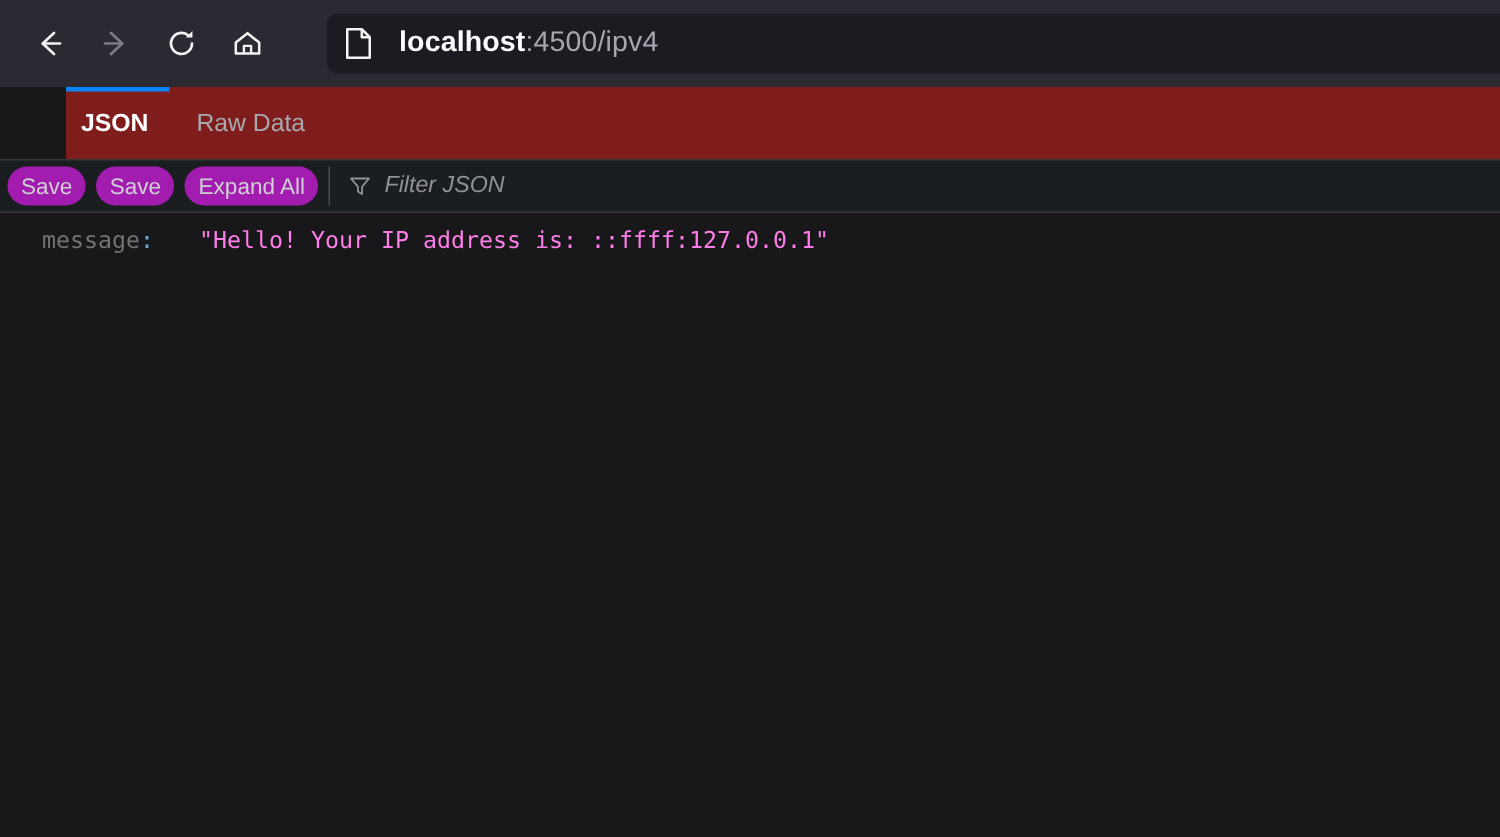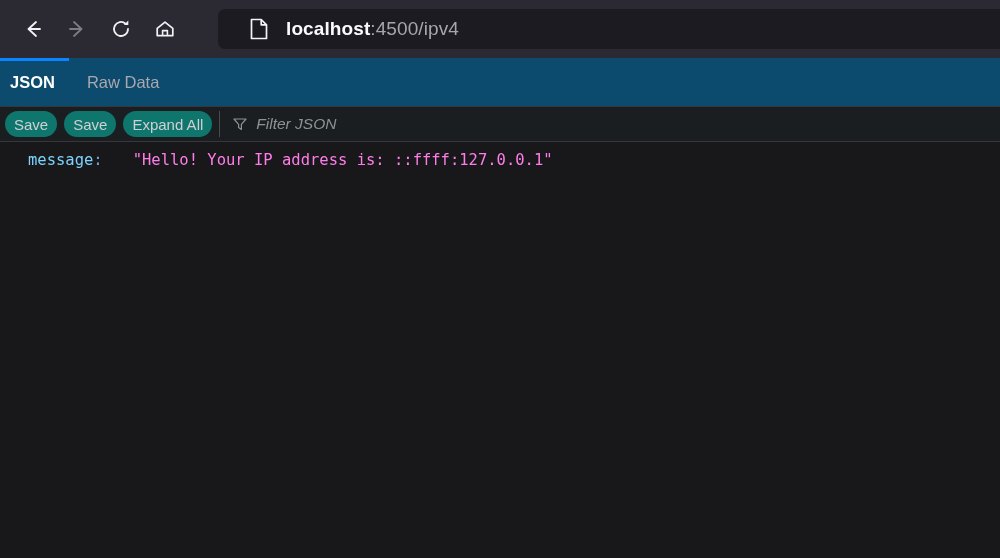--- a/index.html
+++ b/index.html
@@ -38,21 +38,21 @@
 
   .urlbar {
     flex: 1 1 auto;
     height: 40px;
     margin-left: 34px;
     margin-right: 0;
     background: #1c1b22;
     border-radius: 7px 0 0 7px;
     display: flex;
     align-items: center;
-    padding-left: 30px;
+    padding-left: 10px;
     box-sizing: border-box;
     min-width: 0;
   }
   .url-page-icon {
     flex: 0 0 auto;
     display: flex;
     align-items: center;
     margin-right: 16px;
   }
   .url-text {
@@ -64,24 +64,25 @@
   }
   .url-host {
     color: #fbfbfe;
     font-weight: 700;
   }
   .url-rest { color: #a6a6ae; }
 
   
   .tabs-row {
     height: 48px;
-    background: #0c4a6e;
+    background: #7f1d1d;
     display: flex;
     align-items: stretch;
     box-sizing: border-box;
+    margin-left: 44px;
   }
   .tab {
     position: relative;
     display: flex;
     align-items: center;
     padding: 0 18px;
     font-size: 16.5px;
     color: #a8a8ad;
     box-sizing: border-box;
   }
@@ -106,21 +107,21 @@
     background: #1b1e20;
     border-top: 1px solid #35373a;
     border-bottom: 1px solid #35373a;
     display: flex;
     align-items: center;
     box-sizing: border-box;
     padding-left: 5px;
   }
   .tb-btn {
     height: 26px;
-    background: #0f766e;
+    background: #a21caf;
     color: #cfcfd4;
     font-size: 15px;
     border: none;
     border-radius: 13px;
     padding: 0 9px;
     margin-right: 7px;
     display: flex;
     align-items: center;
     box-sizing: border-box;
     font-family: "Liberation Sans", sans-serif;
@@ -165,21 +166,21 @@
   .json-row {
     display: flex;
     align-items: baseline;
     font-family: "DejaVu Sans Mono", monospace;
     font-size: 15.5px;
     line-height: 22px;
     padding-left: 28px;
     white-space: pre;
   }
   .json-key {
-    color: #7dd3fc;
+    color: #737373;
   }
   .json-colon { color: #6fa8dc; }
   .json-value {
     color: #ff7de9;
     margin-left: 30px;
   }
 </style>
 </head>
 <body>
 

